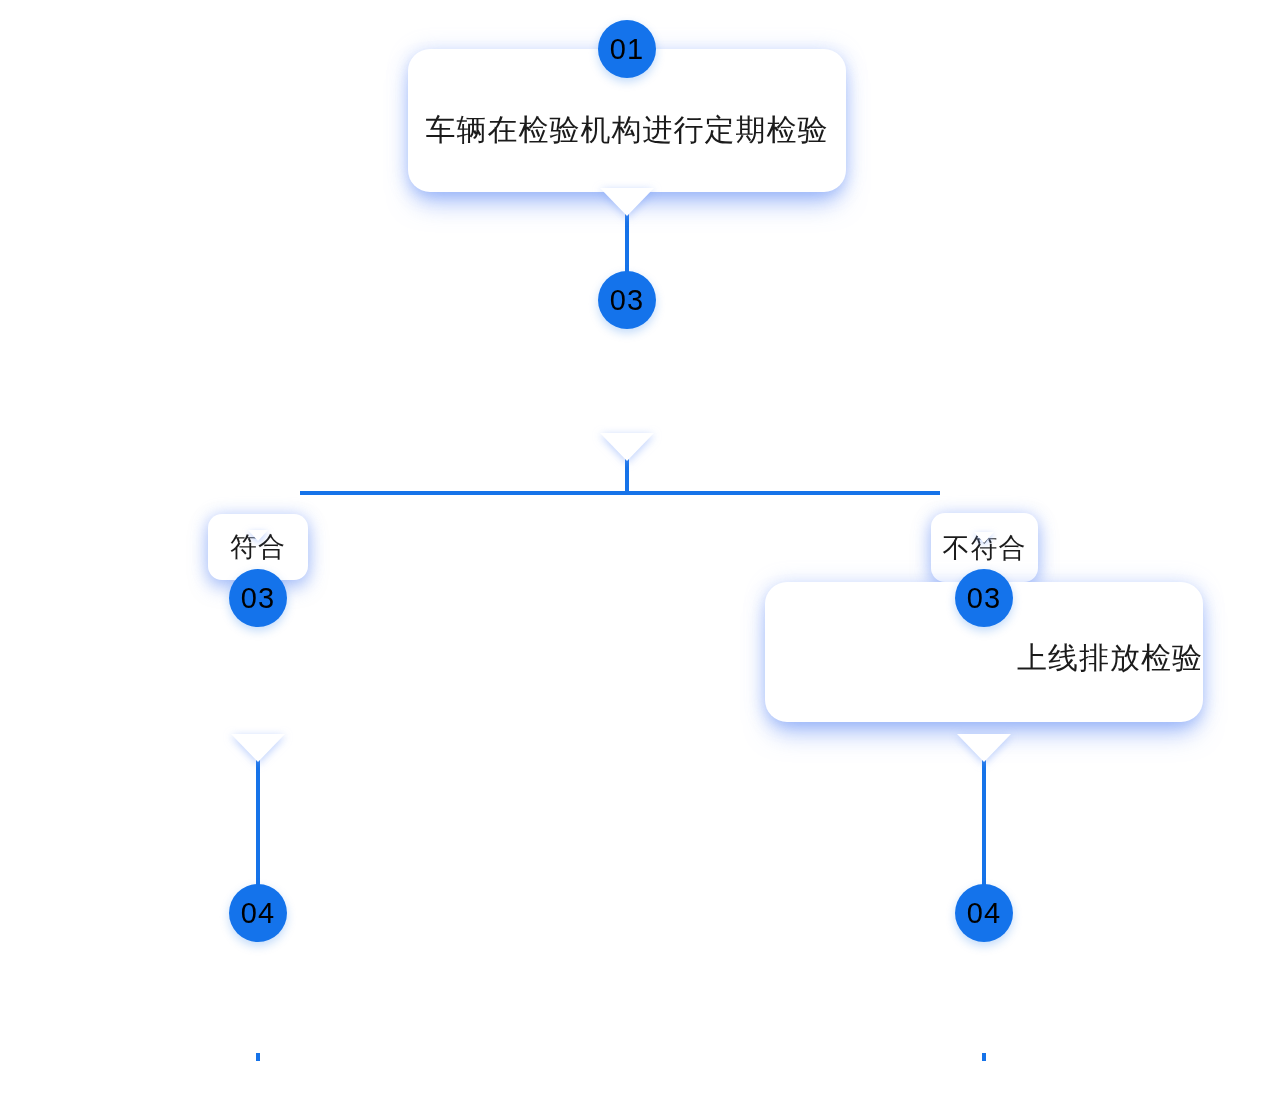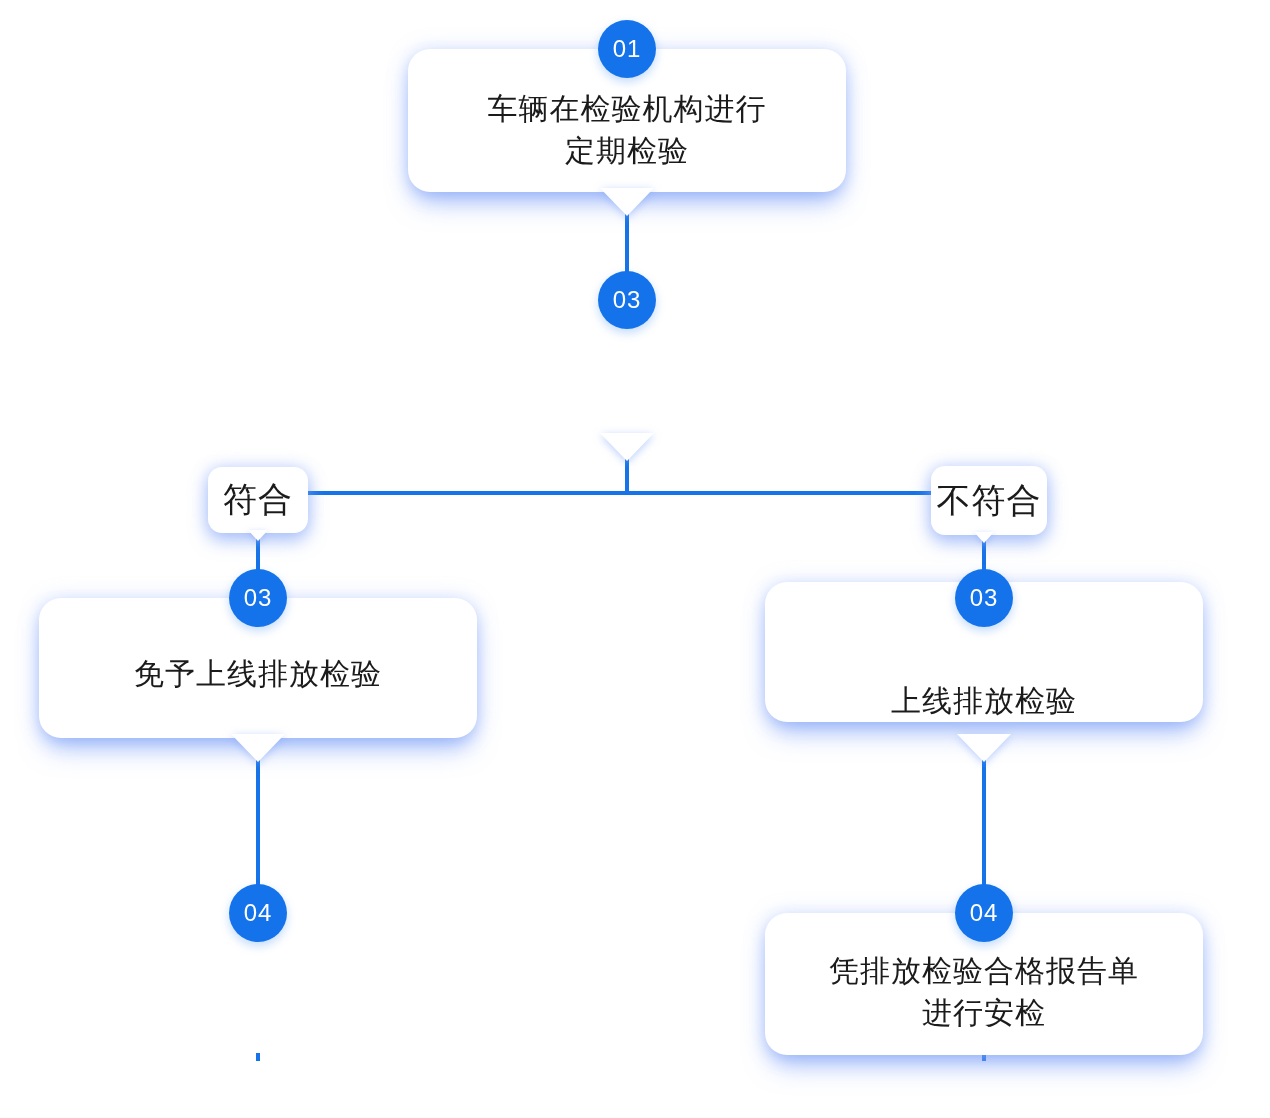--- a/index.html
+++ b/index.html
@@ -11,36 +11,36 @@
   html,body{background:#fff;}
   body{
     font-family:"Liberation Sans","DejaVu Sans",sans-serif;
     width:1270px;height:1118px;position:relative;overflow:hidden;
   }
   .canvas{position:absolute;left:0;top:0;width:1270px;height:1118px;background:#ffffff;}
 
   
   .node{
     position:absolute;width:438px;background:#ffffff;border-radius:22px;
-    display:flex;flex-direction:column;justify-content:center;align-items:center;
+    display:flex;flex-direction:row;justify-content:center;align-items:center;
     padding-top:18px;z-index:2;
     box-shadow:0 16px 26px -6px rgba(110,150,245,.55),
                0 5px 14px -2px rgba(125,160,248,.35),
                0 0 20px rgba(150,178,250,.35);
   }
   .node .txt{
     font-size:30px;line-height:42px;color:var(--text);font-weight:500;
     text-align:center;letter-spacing:1px;white-space:nowrap;
   }
 
   
   .badge{
     position:absolute;width:58px;height:58px;border-radius:50%;
-    background:var(--accent);color:#ffffff;display:flex;align-items:center;justify-content:center;
-    font-size:24px;font-weight:400;z-index:3;letter-spacing:1px;
+    background:var(--accent);color:#000000;display:flex;align-items:center;justify-content:center;
+    font-size:29px;font-weight:400;z-index:3;letter-spacing:1px;
     box-shadow:0 4px 10px rgba(20,115,235,.25);
   }
 
   
   .tri{
     position:absolute;width:0;height:0;z-index:4;
     border-left:27px solid transparent;border-right:27px solid transparent;
     border-top:28px solid #ffffff;
     filter:drop-shadow(0 2px 4px rgba(130,165,250,.55));
   }
@@ -49,22 +49,23 @@
     position:absolute;width:0;height:0;z-index:4;
     border-left:10px solid transparent;border-right:10px solid transparent;
     border-top:11px solid #ffffff;
     filter:drop-shadow(0 2px 3px rgba(130,165,250,.55));
   }
 
   
   .branch{
     position:absolute;background:#fff;border-radius:14px;z-index:2;
     display:flex;align-items:center;justify-content:center;
-    font-size:34px;font-weight:500;color:var(--text);letter-spacing:1px;
+    font-size:27px;font-weight:500;color:var(--text);letter-spacing:1px;
     box-shadow:0 8px 18px rgba(110,150,245,.5),0 0 16px rgba(150,178,250,.45);
+    margin-top:47px;
   }
 
   
   .vline{position:absolute;width:4px;background:var(--line);z-index:1;}
   .hline{position:absolute;height:4px;background:var(--line);z-index:1;}
 </style>
 </head>
 <body>
 
 <div class="canvas">
@@ -85,36 +86,29 @@
   </div>
   <div class="badge" style="left:598px;top:20px;">01</div>
   <div class="tri" style="left:600px;top:188px;"></div>
 
   <div class="badge" style="left:598px;top:271px;">03</div>
   <div class="tri" style="left:600px;top:433px;"></div>
 
   <div class="branch" style="left:208px;top:467px;width:100px;height:66px;">符合</div>
   <div class="tri-sm" style="left:248px;top:530px;"></div>
 
-  <div class="branch" style="left:931px;top:466px;width:116px;height:69px;">不符合</div>
+  <div class="branch" style="left:931px;top:466px;width:107px;height:69px;">不符合</div>
   <div class="tri-sm" style="left:974px;top:532px;"></div>
 
-  <div class="node" style="left:39px;top:598px;height:140px;padding-top:12px;">
-    <span class="txt">免予上线排放检验</span>
-  </div>
   <div class="badge" style="left:229px;top:569px;">03</div>
   <div class="tri" style="left:231px;top:734px;"></div>
 
   <div class="node" style="left:765px;top:582px;height:140px;padding-top:12px;justify-content:flex-end;">
     <span class="txt">上线排放检验</span>
   </div>
   <div class="badge" style="left:955px;top:569px;">03</div>
   <div class="tri" style="left:957px;top:734px;"></div>
 
   <div class="badge" style="left:229px;top:884px;">04</div>
 
-  <div class="node" style="left:765px;top:913px;height:142px;padding-top:16px;">
-    <span class="txt">凭排放检验合格报告单</span>
-    <span class="txt">进行安检</span>
-  </div>
   <div class="badge" style="left:955px;top:884px;">04</div>
 
 </div>
 
 </body></html>

